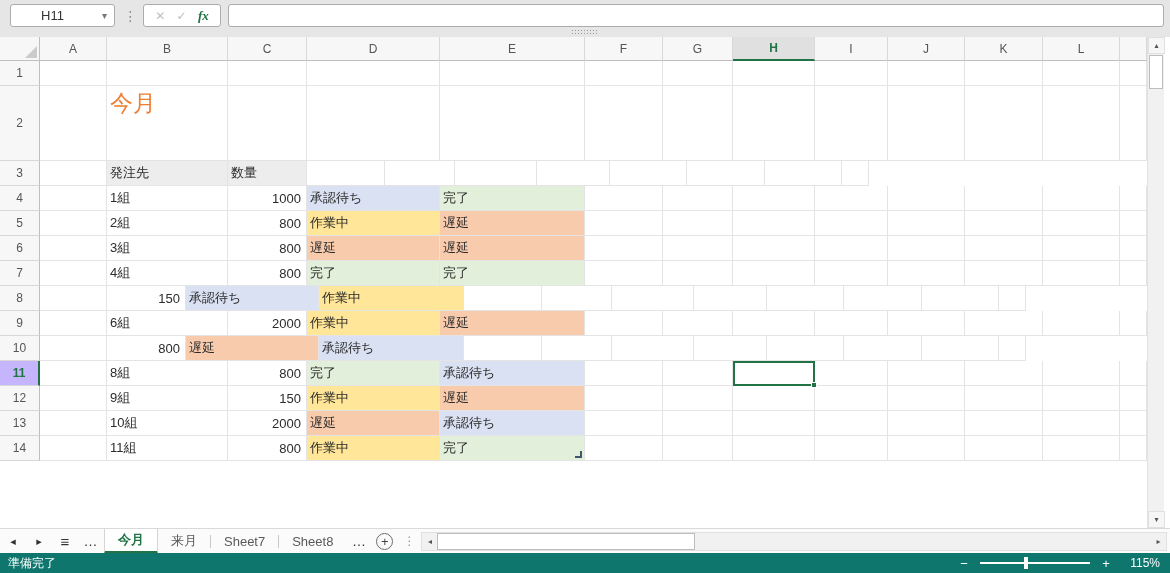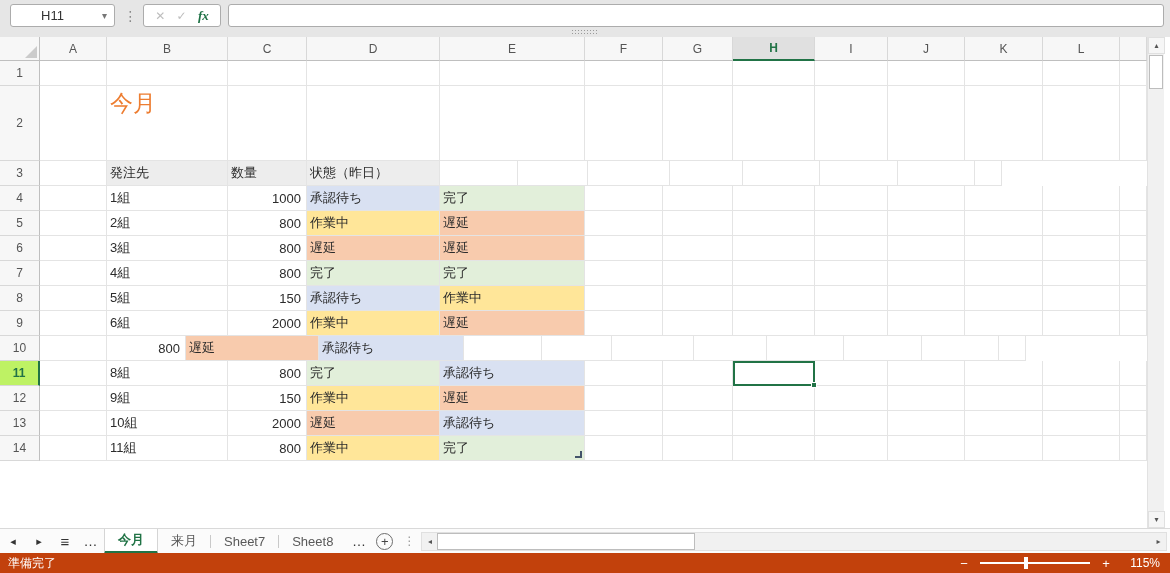--- a/index.html
+++ b/index.html
@@ -22,21 +22,21 @@
   .formula-grip{position:absolute;left:571px;top:29px;width:26px;height:5px;background-image:radial-gradient(#9a9a9a 34%,transparent 36%);background-size:3px 3px;}
   
   .sheet-area{position:absolute;top:37px;left:0;width:1147px;height:491px;background:#fff;overflow:hidden;}
   .g-hrow{display:flex;height:24px;}
   .g-hcell{flex:0 0 auto;background:#F7F7F7;border-right:1px solid #D8D8D8;border-bottom:1px solid #BFBFBF;display:flex;align-items:center;justify-content:center;font-size:12px;color:#555;}
   .g-corner{position:relative;background:#F7F7F7;border-right:1px solid #BFBFBF;border-bottom:1px solid #BFBFBF;}
   .g-corner .tri{position:absolute;right:2px;bottom:2px;width:0;height:0;border-left:12px solid transparent;border-bottom:12px solid #CBCBCB;}
   .g-hcell.active-col{background:#E0E0E0;color:#217346;font-weight:bold;border-bottom:2px solid #217346;}
   .g-row{display:flex;}
   .g-rhead{flex:0 0 40px;background:#F7F7F7;border-right:1px solid #BFBFBF;border-bottom:1px solid #D8D8D8;display:flex;align-items:center;justify-content:center;font-size:12px;color:#555;}
-  .g-rhead.active-row{background:#bef264;color:#217346;font-weight:bold;border-right:2px solid #217346;}
+  .g-rhead.active-row{background:#c4b5fd;color:#217346;font-weight:bold;border-right:2px solid #217346;}
   .g-cell{flex:0 0 auto;border-right:1px solid #E4E4E4;border-bottom:1px solid #E4E4E4;font-size:13px;color:#2b2b2b;padding:0 3px;display:flex;align-items:center;white-space:nowrap;overflow:hidden;}
   .c-num{justify-content:flex-end;padding-right:5px;}
   .c-title{font-size:23px;align-items:flex-start;padding-top:2px;overflow:visible;}
   .c-tabhead{background:#EDEDED;}
   .selection{position:absolute;border:2px solid #217346;background:transparent;}
   .fill-handle{position:absolute;right:-4px;bottom:-4px;width:6px;height:6px;background:#217346;border:1px solid #fff;}
   .table-resize-handle{position:absolute;width:7px;height:7px;border-right:2px solid #44546A;border-bottom:2px solid #44546A;}
   
   .vscroll{position:absolute;left:1147px;top:37px;width:17px;height:491px;background:#F1F1F1;border-left:1px solid #E2E2E2;}
   .vscroll .arr{position:absolute;left:0;width:17px;height:17px;display:flex;align-items:center;justify-content:center;font-size:8px;color:#555;background:#F6F6F6;border:1px solid #E0E0E0;}
@@ -51,21 +51,21 @@
   .tabs{display:flex;align-items:stretch;height:25px;}
   .tab{display:flex;align-items:center;padding:0 13px;font-size:13px;color:#595959;cursor:default;}
   .tab.active{background:#fff;color:#217346;font-weight:bold;border-left:1px solid #D5D5D5;border-right:1px solid #D5D5D5;border-bottom:3px solid #217346;}
   .tab-sep{width:1px;height:13px;background:#C9C9C9;align-self:center;}
   .new-sheet{width:17px;height:17px;border:1px solid #6d6d6d;border-radius:50%;display:flex;align-items:center;justify-content:center;color:#444;font-size:13px;line-height:1;margin:0 6px 0 4px;}
   .tabbar-grip{width:12px;display:flex;align-items:center;justify-content:center;color:#9a9a9a;font-size:12px;margin:0 4px;}
   .hscroll{flex:1;height:19px;margin:0 3px 0 2px;background:#F1F1F1;border:1px solid #E0E0E0;display:flex;align-items:stretch;position:relative;}
   .hscroll .arr{width:15px;display:flex;align-items:center;justify-content:center;font-size:8px;color:#555;}
   .hthumb{width:258px;background:#fff;border:1px solid #BDBDBD;margin:0;}
   
-  .statusbar{position:absolute;top:553px;left:0;width:1170px;height:20px;background:#c2410c;color:#fff;display:flex;align-items:center;font-size:12px;}
+  .statusbar{position:absolute;top:553px;left:0;width:1170px;height:20px;background:#0f766e;color:#fff;display:flex;align-items:center;font-size:12px;}
   .status-ready{padding-left:8px;}
   .status-right{margin-left:auto;display:flex;align-items:center;padding-right:10px;}
   .zoom-out,.zoom-in{width:16px;text-align:center;font-size:13px;color:#fff;}
   .zoom-track{width:110px;height:2px;background:#fff;position:relative;margin:0 8px;}
   .zoom-thumb{position:absolute;left:40%;top:-5px;width:4px;height:12px;background:#fff;}
   .zoom-label{width:38px;text-align:right;font-size:12px;margin-left:8px;}
 </style>
 </head>
 <body>
 
@@ -136,21 +136,20 @@
           <div class="g-cell" style="width:77px"></div>
           <div class="g-cell" style="width:78px"></div>
           <div class="g-cell" style="width:77px"></div>
           <div class="g-cell" style="width:27px"></div>
         </div>
         <div class="g-row" style="height:25px">
           <div class="g-rhead">3</div>
           <div class="g-cell" style="width:67px"></div>
           <div class="g-cell c-tabhead" style="width:121px">発注先</div>
           <div class="g-cell c-tabhead" style="width:79px">数量</div>
-          <div class="g-cell c-tabhead" style="width:133px">状態（昨日）</div>
           <div class="g-cell" style="width:78px"></div>
           <div class="g-cell" style="width:70px"></div>
           <div class="g-cell" style="width:82px"></div>
           <div class="g-cell" style="width:73px"></div>
           <div class="g-cell" style="width:77px"></div>
           <div class="g-cell" style="width:78px"></div>
           <div class="g-cell" style="width:77px"></div>
           <div class="g-cell" style="width:27px"></div>
         </div>
         <div class="g-row" style="height:25px">
@@ -213,21 +212,20 @@
           <div class="g-cell" style="width:82px"></div>
           <div class="g-cell" style="width:73px"></div>
           <div class="g-cell" style="width:77px"></div>
           <div class="g-cell" style="width:78px"></div>
           <div class="g-cell" style="width:77px"></div>
           <div class="g-cell" style="width:27px"></div>
         </div>
         <div class="g-row" style="height:25px">
           <div class="g-rhead">8</div>
           <div class="g-cell" style="width:67px"></div>
-          <div class="g-cell" style="width:121px">5組</div>
           <div class="g-cell c-num" style="width:79px">150</div>
           <div class="g-cell" style="width:133px;background:#D9E1F2">承認待ち</div>
           <div class="g-cell" style="width:145px;background:#FFE699">作業中</div>
           <div class="g-cell" style="width:78px"></div>
           <div class="g-cell" style="width:70px"></div>
           <div class="g-cell" style="width:82px"></div>
           <div class="g-cell" style="width:73px"></div>
           <div class="g-cell" style="width:77px"></div>
           <div class="g-cell" style="width:78px"></div>
           <div class="g-cell" style="width:77px"></div>

